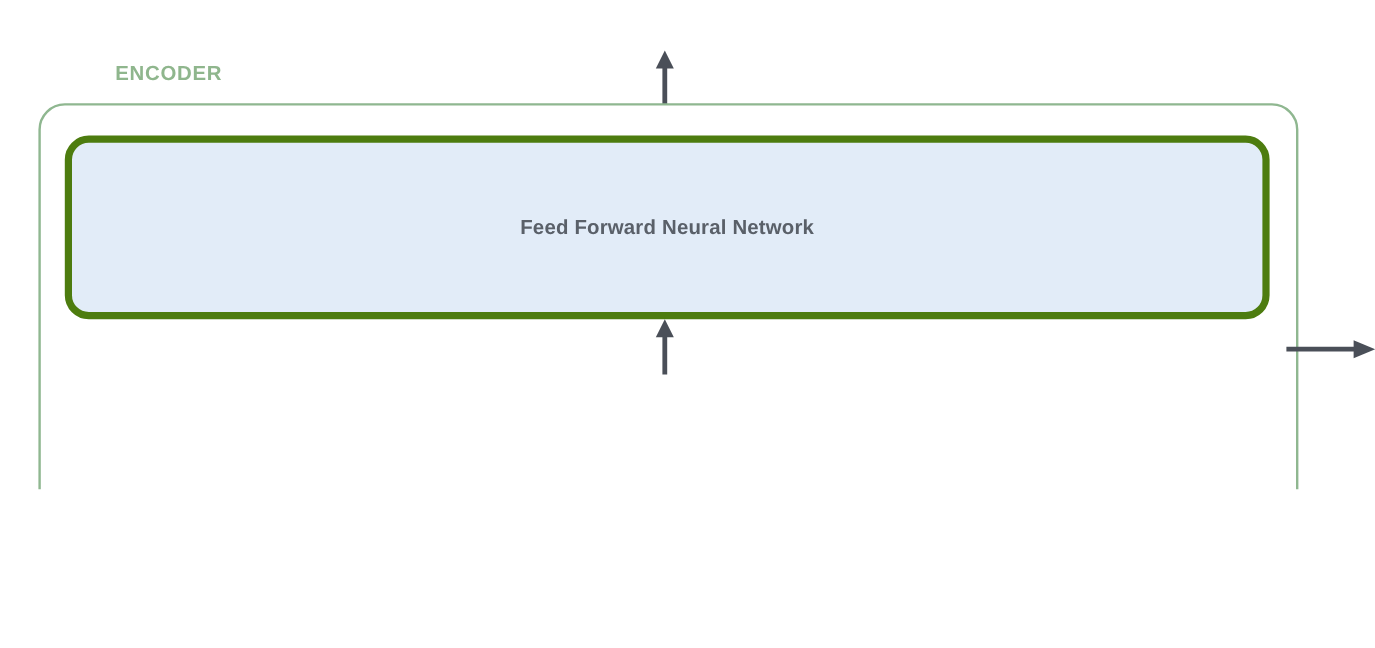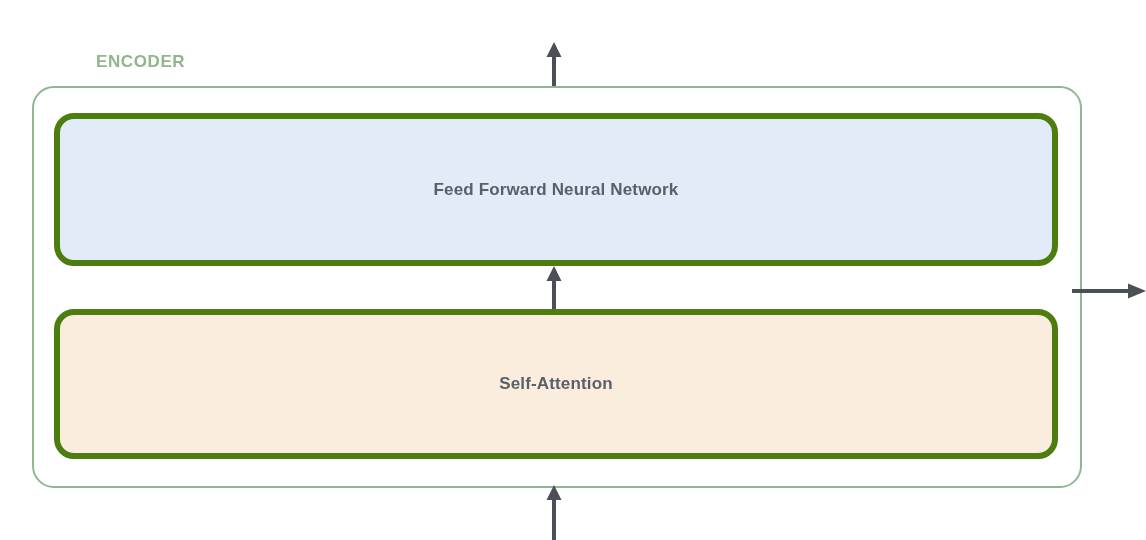--- a/index.html
+++ b/index.html
@@ -6,21 +6,21 @@
     margin: 0;
     padding: 0;
     background: #ffffff;
   }
   body {
     font-family: "Liberation Sans", sans-serif;
   }
   #canvas {
     position: relative;
     width: 1146px;
-    height: 540px;
+    height: 408px;
     background: #ffffff;
     overflow: hidden;
   }
 
   
   .encoder-box {
     position: absolute;
     left: 32px;
     top: 86px;
     width: 1050px;
@@ -106,23 +106,20 @@
     <span class="layer-label">Feed Forward Neural Network</span>
   </div>
 
   <div class="arrow arrow-up-mid">
     <svg width="28" height="46" viewBox="0 0 28 46">
       <line x1="14" y1="46" x2="14" y2="10" stroke="#4a4f58" stroke-width="4"></line>
       <polygon points="14,0 21.5,15 6.5,15" fill="#4a4f58"></polygon>
     </svg>
   </div>
 
-  <div class="layer-box attn-box">
-    <span class="layer-label">Self-Attention</span>
-  </div>
 
   <div class="arrow arrow-up-bottom">
     <svg width="28" height="56" viewBox="0 0 28 56">
       <line x1="14" y1="56" x2="14" y2="10" stroke="#4a4f58" stroke-width="4"></line>
       <polygon points="14,0 21.5,15 6.5,15" fill="#4a4f58"></polygon>
     </svg>
   </div>
 
   <div class="arrow arrow-right-out">
     <svg width="74" height="26" viewBox="0 0 74 26">

